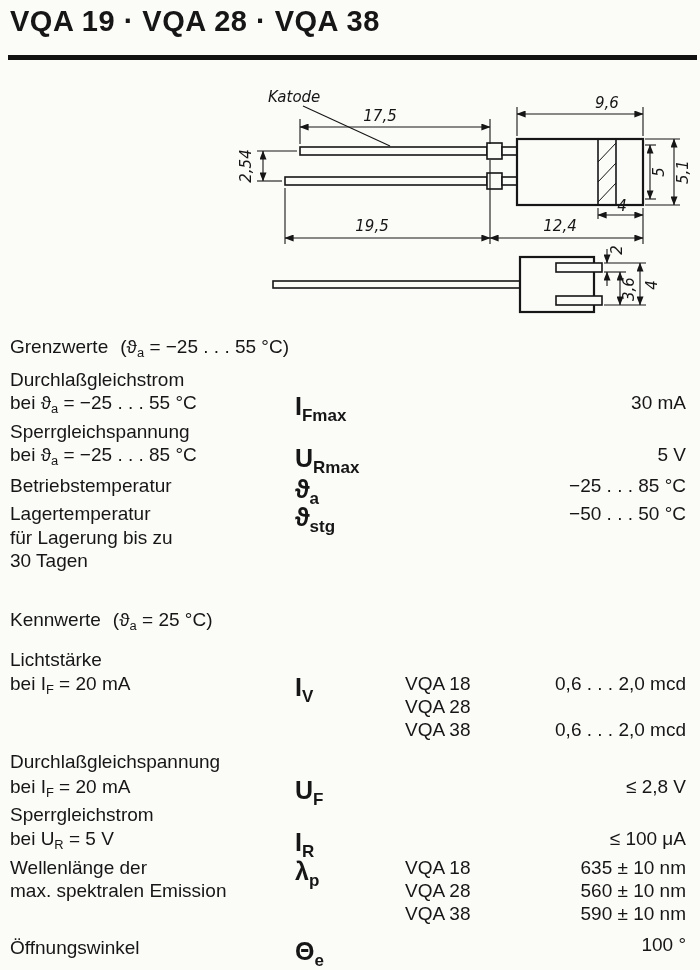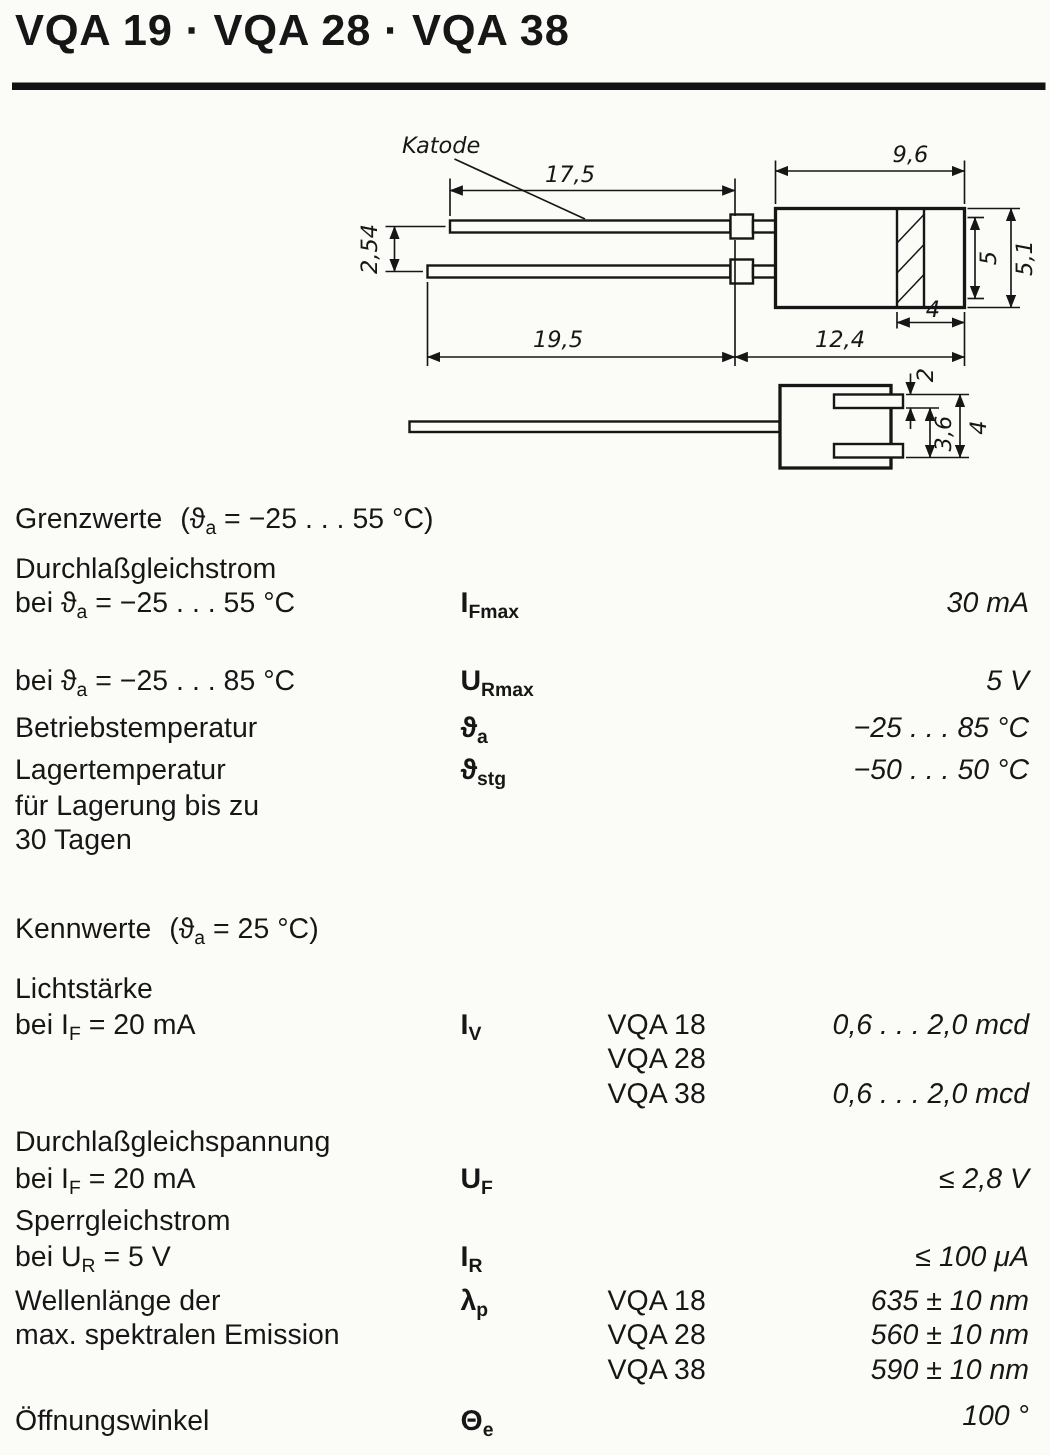--- a/index.html
+++ b/index.html
@@ -12,23 +12,23 @@
     position:absolute;top:5px;left:10px;
     font-size:29px;font-weight:bold;letter-spacing:0.5px;white-space:nowrap;
   }
   .rule{position:absolute;top:55px;left:8px;width:689px;height:5px;background:#121212;}
   .drawing{position:absolute;top:0;left:0;}
   .dim{font-family:"DejaVu Sans",sans-serif;font-style:italic;font-size:15px;fill:#161616;}
   .t{position:absolute;left:10px;font-size:19px;white-space:nowrap;}
   .heading{position:absolute;left:10px;font-size:19px;white-space:nowrap;}
   .hb{font-weight:normal;}
   .hc{margin-left:12px;}
-  .sym{position:absolute;left:295px;font-size:19px;font-weight:bold;white-space:nowrap;margin-left:12px;}
+  .sym{position:absolute;left:295px;font-size:25px;font-weight:bold;white-space:nowrap;}
   .variant{position:absolute;left:405px;font-size:19px;white-space:nowrap;}
-  .val{position:absolute;right:14px;font-size:19px;white-space:nowrap;text-align:left;font-style:italic;}
+  .val{position:absolute;right:14px;font-size:19px;white-space:nowrap;text-align:left;}
   .sb{font-size:0.68em;position:relative;top:0.33em;}
 </style>
 </head>
 <body>
 
 <div class="page">
 
   <div class="title">VQA 19 · VQA 28 · VQA 38</div>
   <div class="rule"></div>
 
@@ -134,20 +134,21 @@
 
   <div class="heading" style="top:336px">
     <span class="hb">Grenzwerte</span><span class="hc"><span>(ϑ</span><span class="sb">a</span><span> = −25 . . . 55 °C)</span></span>
   </div>
 
   <div class="t" style="top:369px">Durchlaßgleichstrom</div>
   <div class="t" style="top:392px"><span>bei ϑ</span><span class="sb">a</span><span> = −25 . . . 55 °C</span></div>
   <div class="sym" style="top:392px"><span>I</span><span class="sb">Fmax</span></div>
   <div class="val" style="top:392px">30 mA</div>
 
+  <div class="t" style="top:421px">Sperrgleichspannung</div>
   <div class="t" style="top:444px"><span>bei ϑ</span><span class="sb">a</span><span> = −25 . . . 85 °C</span></div>
   <div class="sym" style="top:444px"><span>U</span><span class="sb">Rmax</span></div>
   <div class="val" style="top:444px">5 V</div>
 
   <div class="t" style="top:475px">Betriebstemperatur</div>
   <div class="sym" style="top:475px"><span>ϑ</span><span class="sb">a</span></div>
   <div class="val" style="top:475px">−25 . . . 85 °C</div>
 
   <div class="t" style="top:503px">Lagertemperatur</div>
   <div class="sym" style="top:503px"><span>ϑ</span><span class="sb">stg</span></div>

